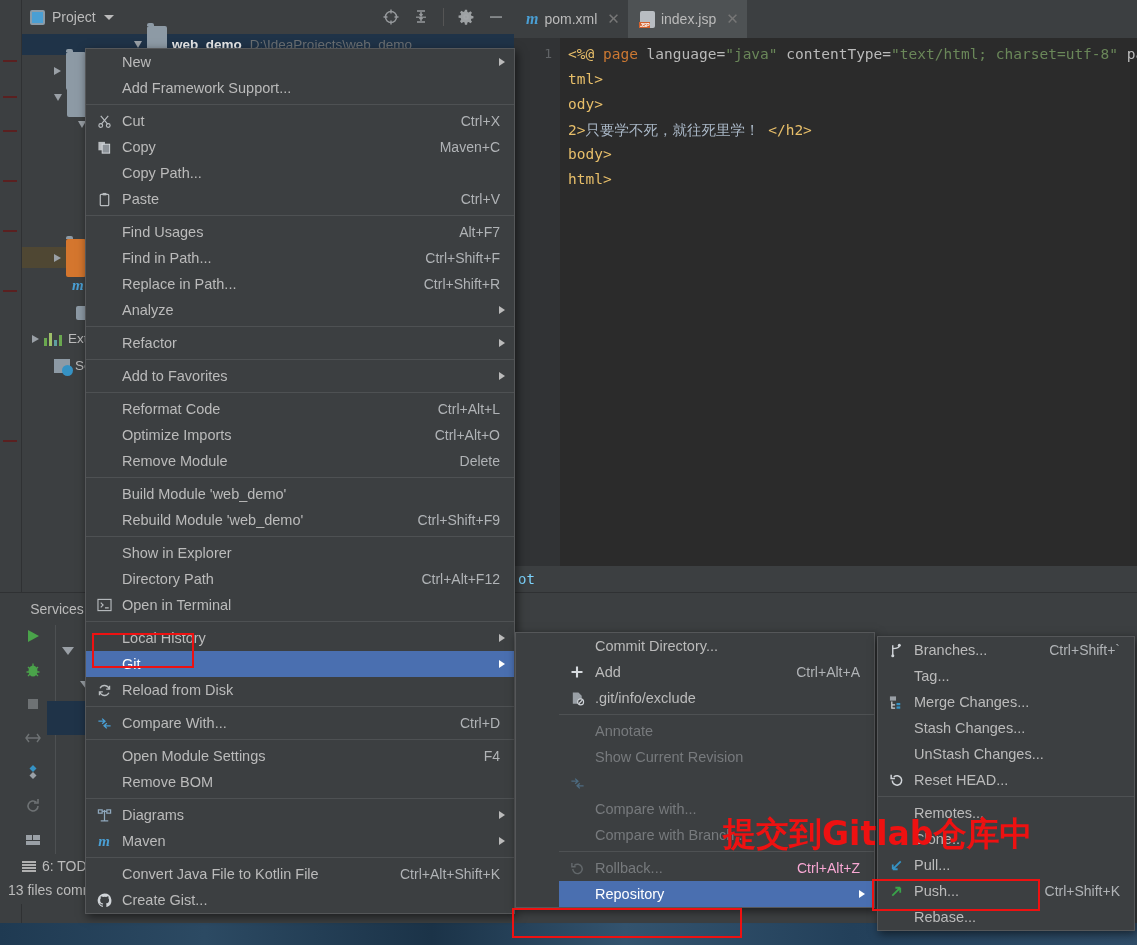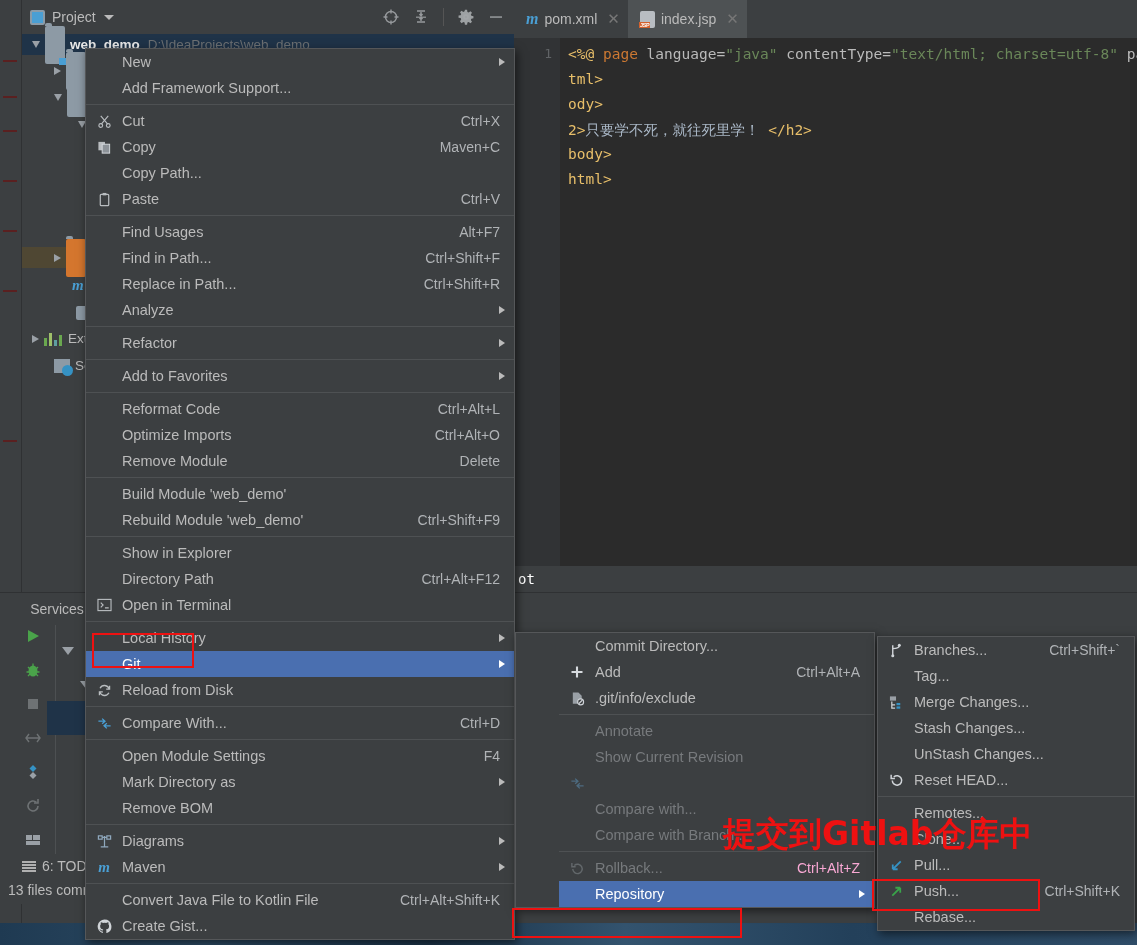--- a/index.html
+++ b/index.html
@@ -42,21 +42,21 @@
     width: 0; height: 0; border-left: 5px solid transparent; border-right: 5px solid transparent;
     border-top: 5px solid #bbbbbb; margin-left: 8px;
   }
   .proj-tools { position: absolute; right: 10px; top: 0; height: 34px; display: flex; align-items: center; gap: 14px; }
   .ti { width: 16px; height: 16px; opacity: .78; }
   .tool-sep { width:1px; height:18px; background:#555; }
 
   
   .tree { position: absolute; left: 0; top: 34px; width: 492px; height: 558px; background: #3c3f41; }
   .trow { position: absolute; left:0; height: 21px; display: flex; align-items: center; font-size: 13.5px; color: #bbbbbb; white-space: nowrap; }
-  .trow.sel-root { width: 492px; background: #1f3348; }
+  .trow.sel-root { width: 492px; background: #1f3348; justify-content: center; }
   .trow.sel-tan  { width: 492px; background: #4f4733; }
   .tri { width: 0; height: 0; border-top: 4.5px solid transparent; border-bottom: 4.5px solid transparent; border-left: 7px solid #9aa0a6; margin-right: 5px; }
   .tri.open { border-left: 4.5px solid transparent; border-right: 4.5px solid transparent; border-top: 7px solid #9aa0a6; border-bottom: 0; margin-right: 5px; }
   .fico { width: 16px; height: 14px; background: #8d9aa5; border-radius: 2px 2px 2px 2px; margin-right: 5px; position: relative; }
   .fico.tab::before { content:""; position:absolute; left:0; top:-3px; width:7px; height:3px; background:#8d9aa5; border-radius:2px 2px 0 0; }
   .fico.orange { background: #d4762e; }
   .fico.badge::after { content:""; position:absolute; right:-1px; bottom:-1px; width:7px; height:7px; background:#4a9fd4; }
   .mico { color: #4a9fd4; font-style: italic; font-weight: bold; font-size: 15px; margin-right: 6px; font-family:"Liberation Serif",serif; }
   .bars { display:inline-flex; align-items:flex-end; gap:2px; margin-right:6px; height:14px;}
   .bars i { width:3px; display:block; }
@@ -79,21 +79,21 @@
   .gline { position: absolute; right: 8px; color: #606366; font-size: 13px; font-family: "DejaVu Sans Mono", monospace; }
   .code { position: absolute; left: 46px; top: 38px; width: 577px; height: 554px; background: #2b2b2b;
           font-family: "DejaVu Sans Mono", monospace; font-size: 14.5px; white-space: pre; }
   .code div { position: absolute; left: 8px; }
   .k-tag { color: #e8bf6a; }
   .k-attr { color: #bababa; }
   .k-str { color: #6a8759; }
   .k-kw  { color: #cc7832; }
   .k-txt { color: #a9b7c6; }
   .k-pct { color: #e8bf6a; }
-  .breadcrumb { position:absolute; left:0; bottom:0; width:623px; height:26px; background:#3c3f41; color:#ffffff;
+  .breadcrumb { position:absolute; left:0; bottom:0; width:623px; height:26px; background:#3c3f41; color:#7dd3fc;
                 font-size:14px; display:flex; align-items:center; padding-left:4px; font-family:"DejaVu Sans Mono", monospace;}
 
   
   .lower { position: absolute; left: 0; top: 592px; width: 1137px; height: 312px; background: #3c3f41; border-top: 1px solid #2f3133; }
   .svc-head { position: absolute; left: 22px; top: 0; width: 70px; height: 32px; color: #bbbbbb; font-size: 14px; display: flex; align-items: center; justify-content: center; }
   .svc-toolcol { position: absolute; left: 12px; top: 34px; width: 42px; display: flex; flex-direction: column; align-items: center; gap: 16px; }
   .svc-sep-v { position:absolute; left:55px; top:32px; width:1px; height:244px; background:#4d5052; }
   .svc-sep-v2{ position:absolute; left:102px; top:32px; width:1px; height:244px; background:#4d5052; }
   .svc-tree { position:absolute; left:58px; top:36px; width:60px; }
   .svc-tri { width:0;height:0;border-left:6px solid transparent;border-right:6px solid transparent;border-top:8px solid #9aa0a6; }
@@ -495,24 +495,20 @@
       <span class="sc">Ctrl+D</span>
     </div>
 
     <div class="msep"></div>
 
     <div class="mi">
       <span>Open Module Settings</span>
       <span class="sc">F4</span>
     </div>
     <div class="mi">
-      <span>Mark Directory as</span>
-      <span class="arw"></span>
-    </div>
-    <div class="mi">
       <span>Remove BOM</span>
     </div>
 
     <div class="msep"></div>
 
     <div class="mi">
       <span class="ic">
         <svg width="15" height="15" viewBox="0 0 16 16">
             <rect x="1.5" y="2" width="4" height="3.5" fill="none" stroke="#8fa8bd" stroke-width="1.3"></rect>
             <rect x="10.5" y="2" width="4" height="3.5" fill="none" stroke="#8fa8bd" stroke-width="1.3"></rect>

